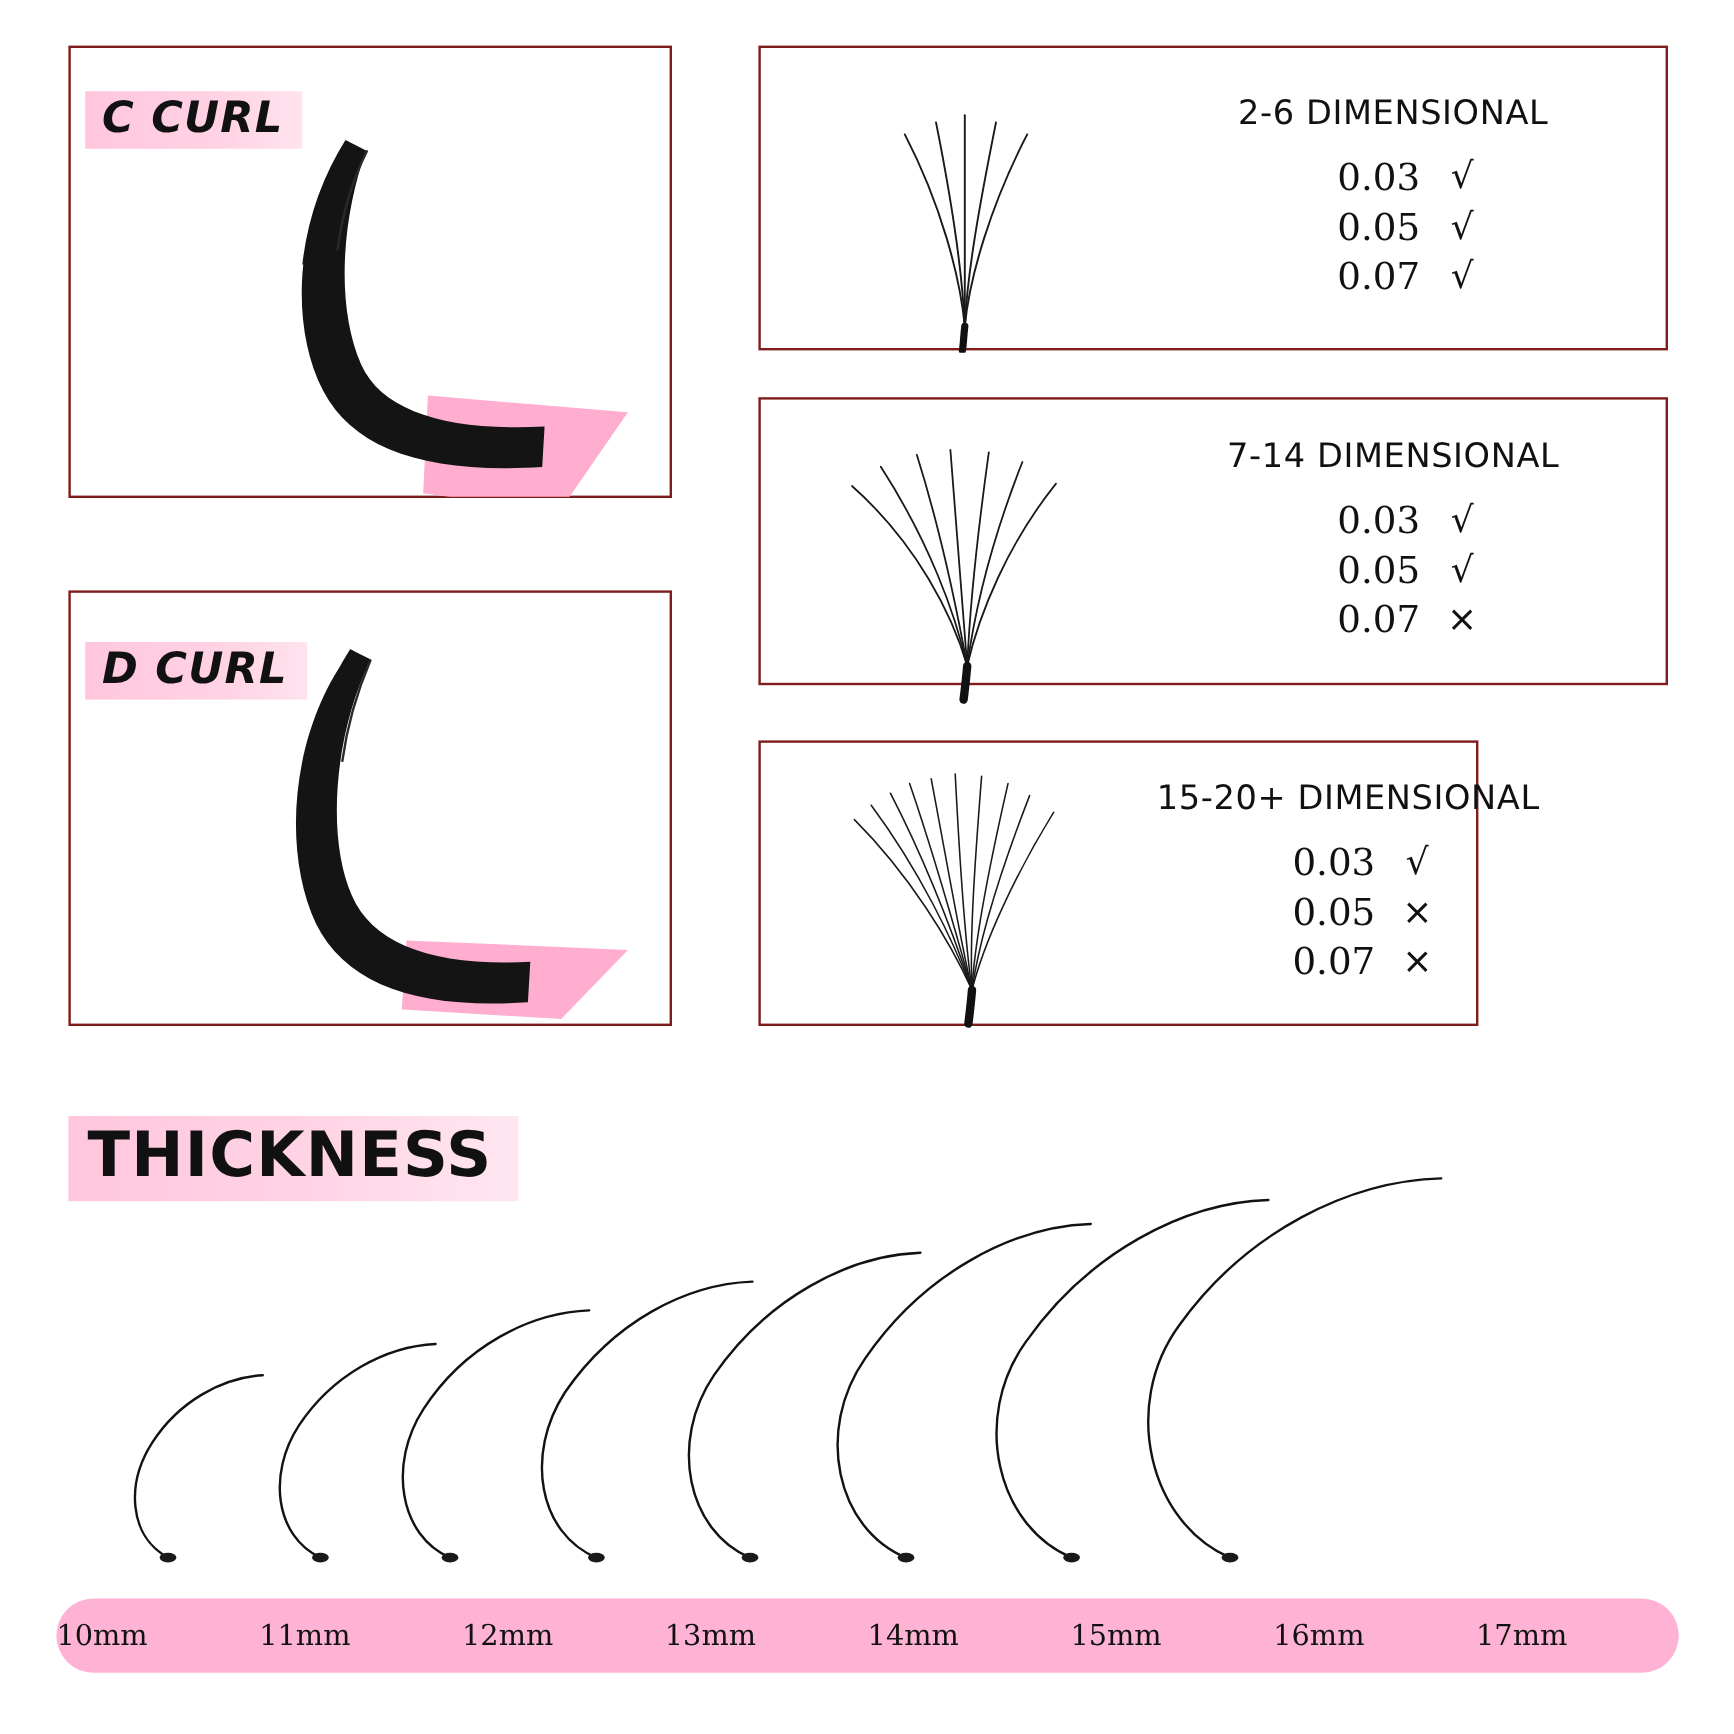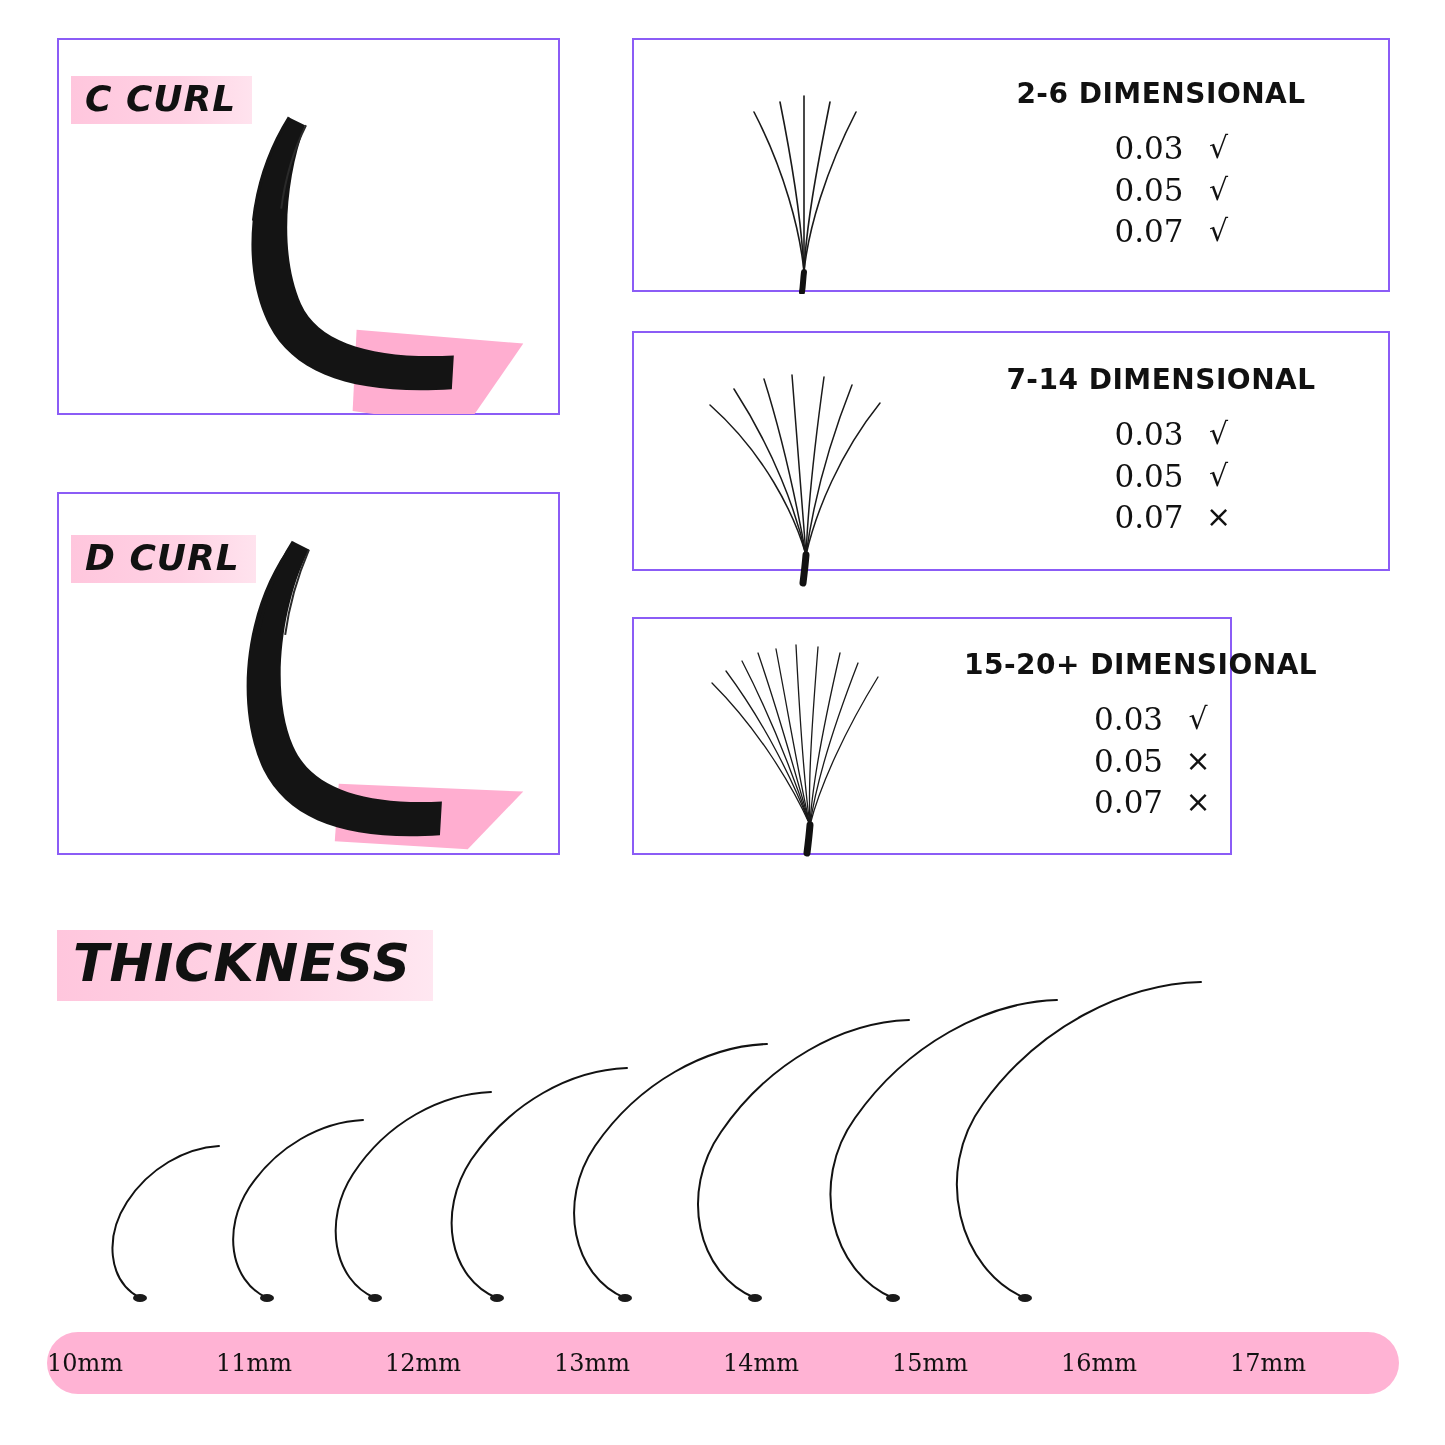--- a/index.html
+++ b/index.html
@@ -11,21 +11,21 @@
     width: 1445px;
     height: 1445px;
     position: relative;
     font-family: "Liberation Sans", sans-serif;
     overflow: hidden;
   }
 
   
   .panel {
     position: absolute;
-    border: 2px solid #8b5cf6;
+    border: 2px solid #7f1d1d;
     background: #ffffff;
     box-sizing: border-box;
   }
 
   
   #panel-c-curl { left: 57px;  top: 38px;  width: 503px; height: 377px; }
   #panel-d-curl { left: 57px;  top: 492px; width: 503px; height: 363px; }
 
   .curl-label {
     position: absolute;
@@ -67,21 +67,21 @@
     position: relative;
     flex: none;
   }
   .dim-text {
     flex: 1;
     padding-right: 30px;
     text-align: center;
   }
   .dim-title {
     font-family: "DejaVu Sans", sans-serif;
-    font-weight: 700;
+    font-weight: 400;
     font-size: 28px;
     letter-spacing: 0.5px;
     color: #111;
     margin-bottom: 18px;
     white-space: nowrap;
   }
   .dim-rows {
     display: inline-block;
   }
   .dim-row {
@@ -104,21 +104,20 @@
   }
 
   
   #thickness-label {
     position: absolute;
     left: 57px;
     top: 930px;
     background: linear-gradient(90deg,#ffc6dd 0%, #ffd4e5 55%, #ffe7f1 100%);
     padding: 6px 22px 10px 16px;
     font-family: "DejaVu Sans", sans-serif;
-    font-style: italic;
     font-weight: 700;
     font-size: 52px;
     letter-spacing: 1px;
     color: #111;
     line-height: 1.05;
     white-space: nowrap;
   }
 
   #thickness-art {
     position: absolute;

